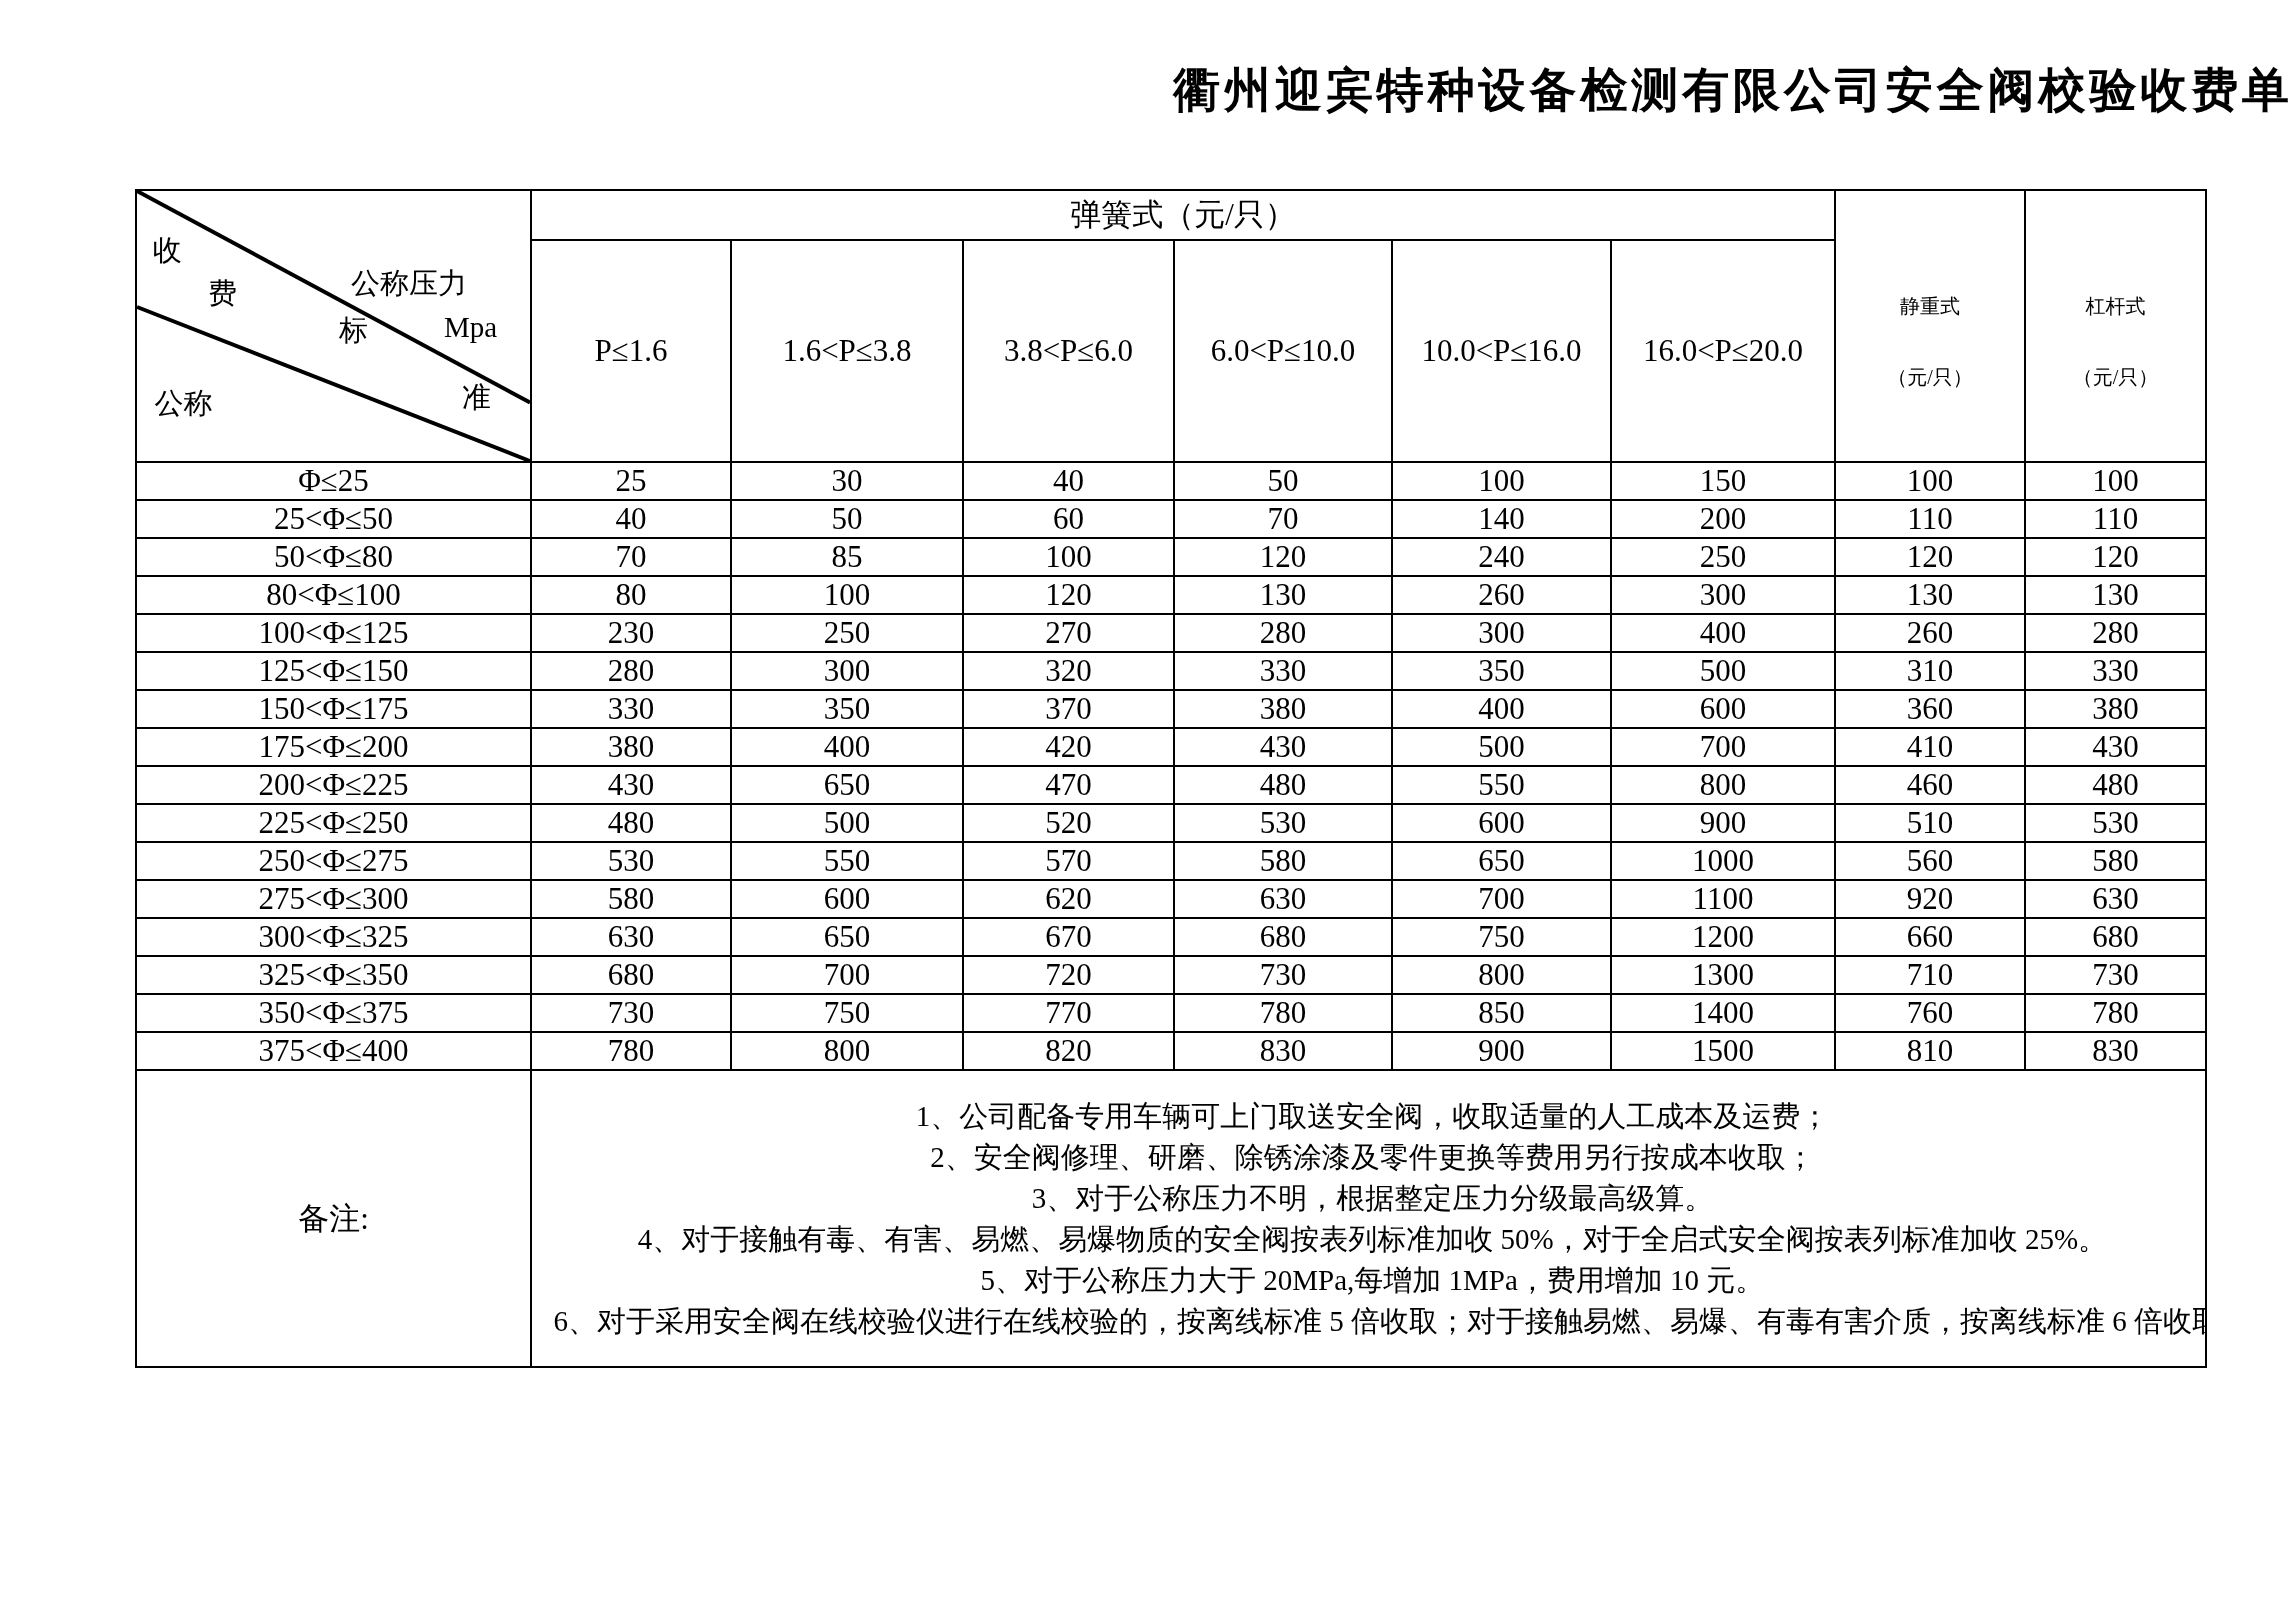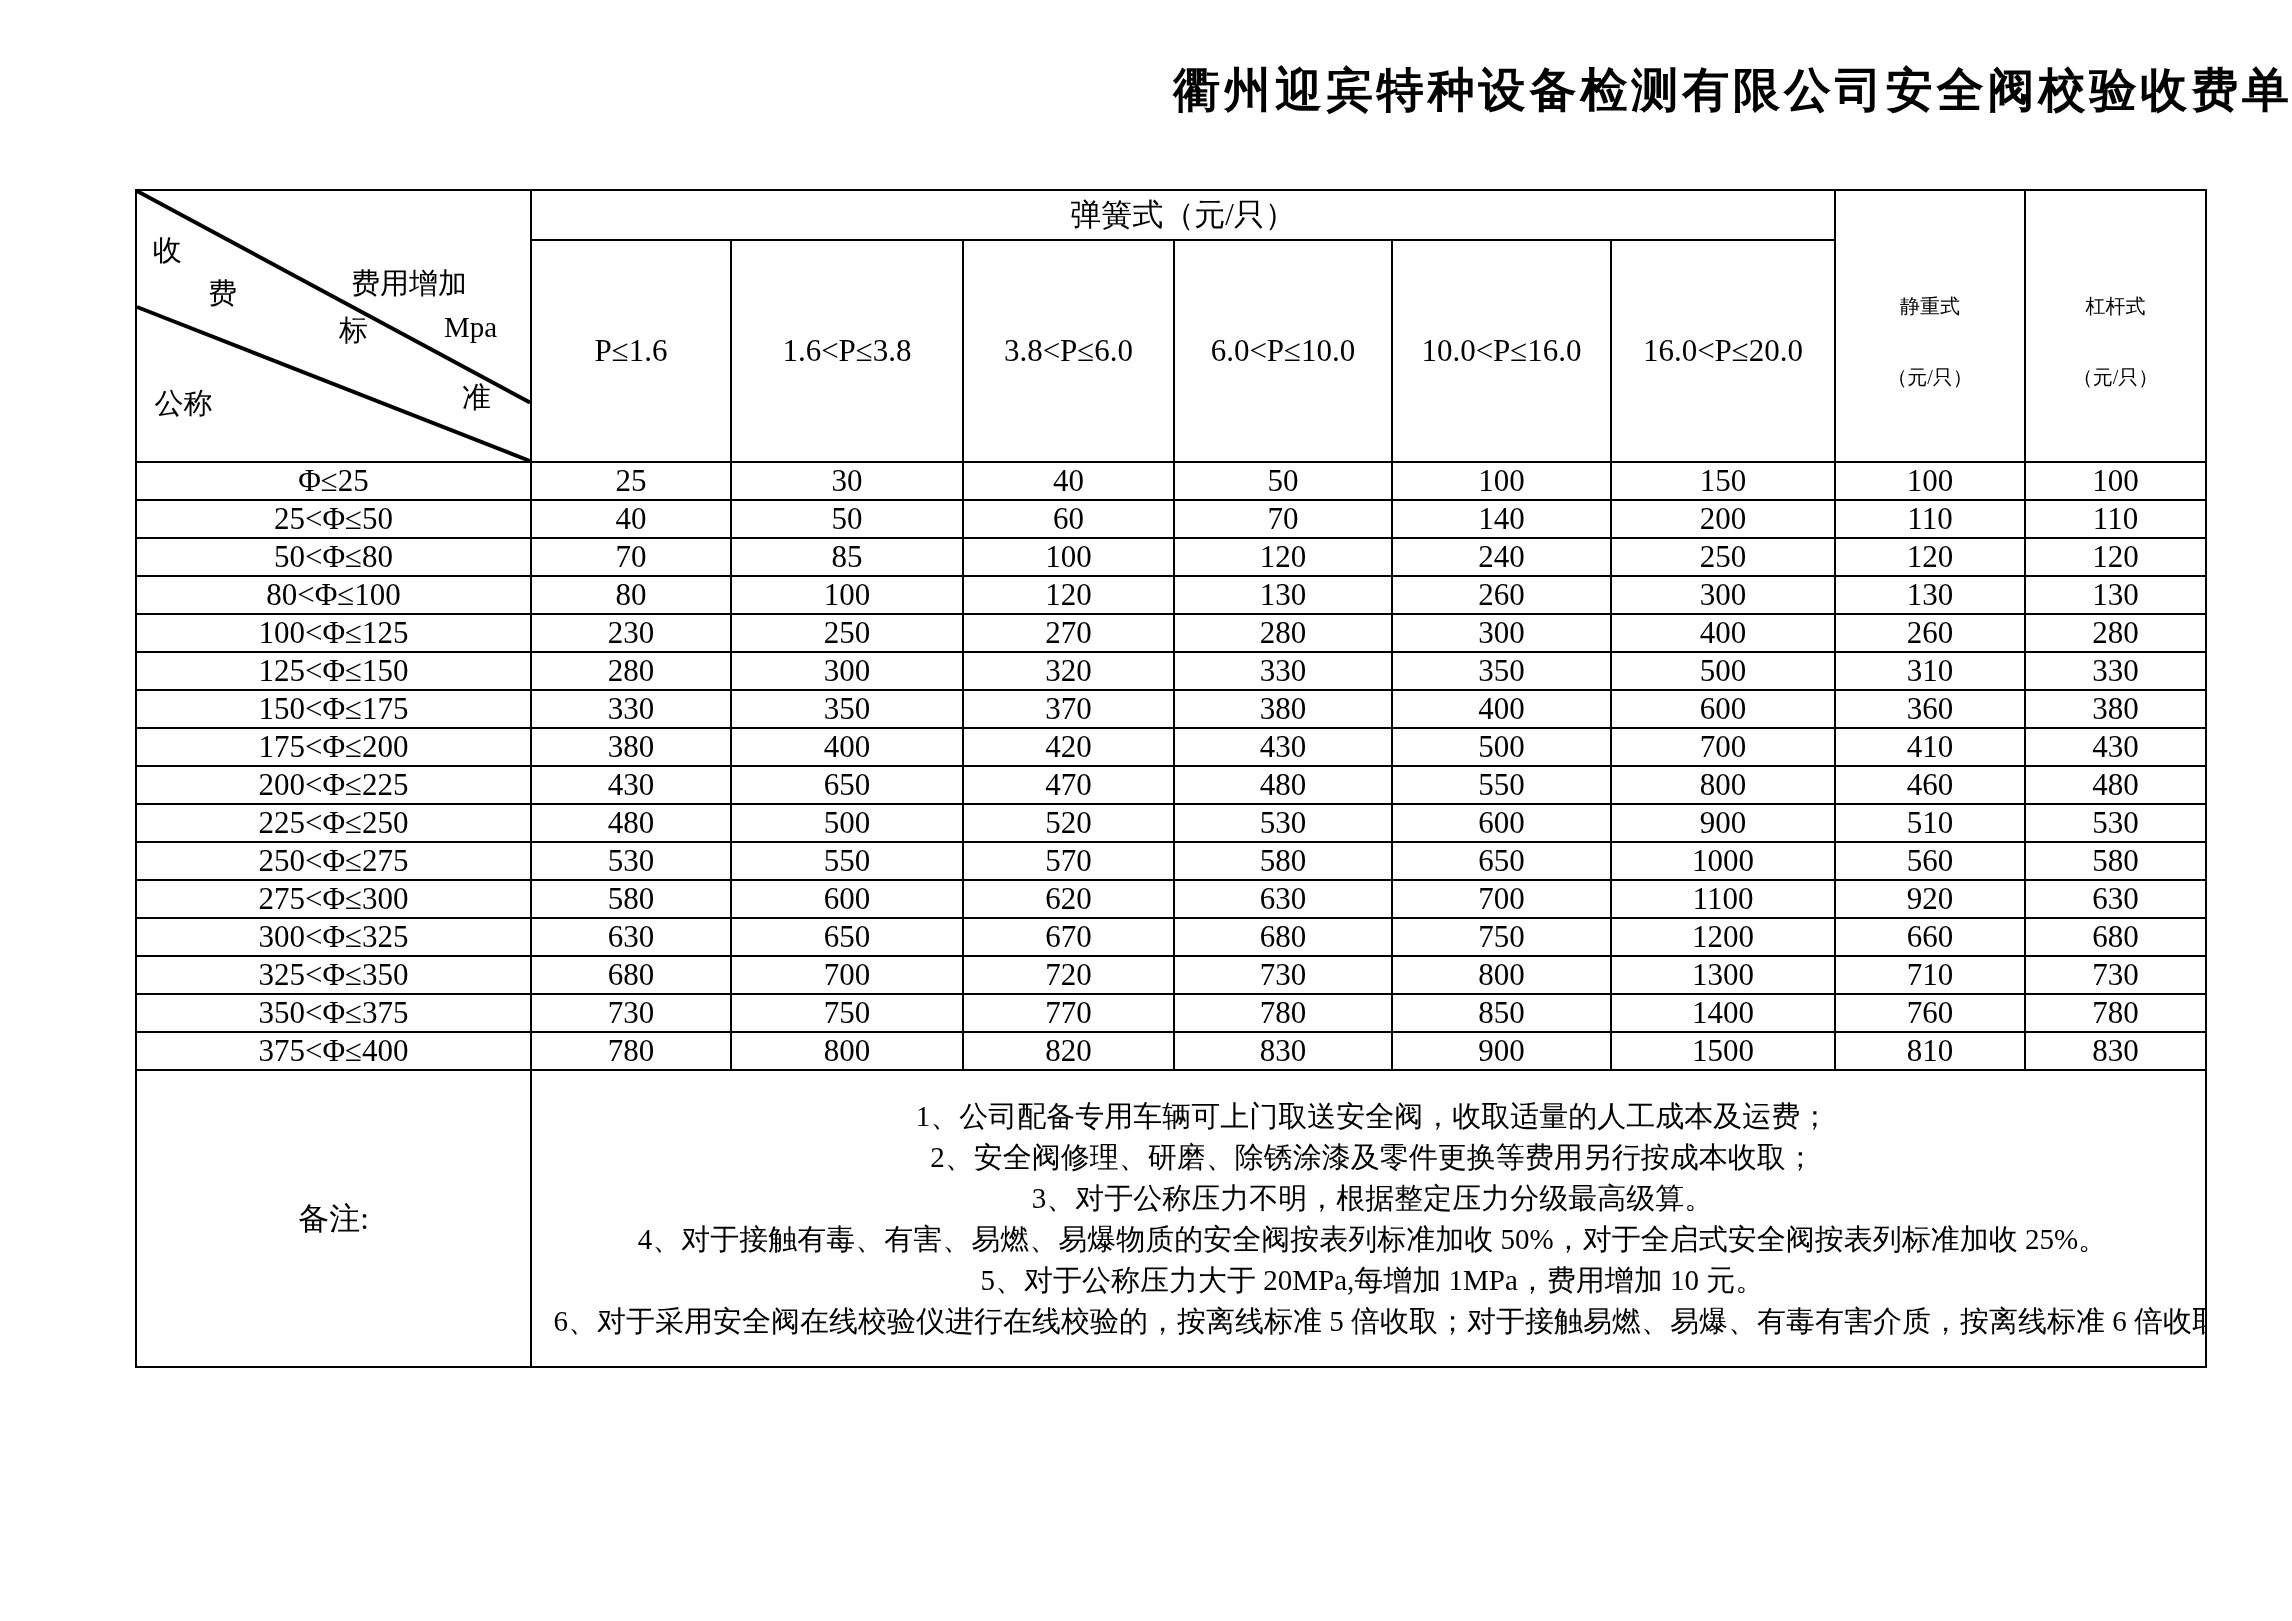--- a/index.html
+++ b/index.html
@@ -115,21 +115,21 @@
     <tr class="group-header-row">
       <td class="corner-cell" rowspan="2">
         <svg viewBox="0 0 403 277" preserveAspectRatio="none">
           <line x1="0" y1="0" x2="403" y2="217" stroke="#000" stroke-width="4"></line>
           <line x1="0" y1="119" x2="403" y2="277" stroke="#000" stroke-width="4"></line>
         </svg>
         <span class="c-fee1">收</span>
         <span class="c-fee2">费</span>
         <span class="c-fee3">标</span>
         <span class="c-fee4">准</span>
-        <span class="c-press">费用增加</span>
+        <span class="c-press">公称压力</span>
         <span class="c-unit">Mpa</span>
         <span class="c-dia1">公称</span>
         <span class="c-dia2">通径Φ（mm）</span>
       </td>
       <td class="spring-header" colspan="6">弹簧式（元/只）</td>
       <td class="valve-type-header" rowspan="2">
         <div>静重式</div>
         <div>（元/只）</div>
       </td>
       <td class="valve-type-header" rowspan="2">

